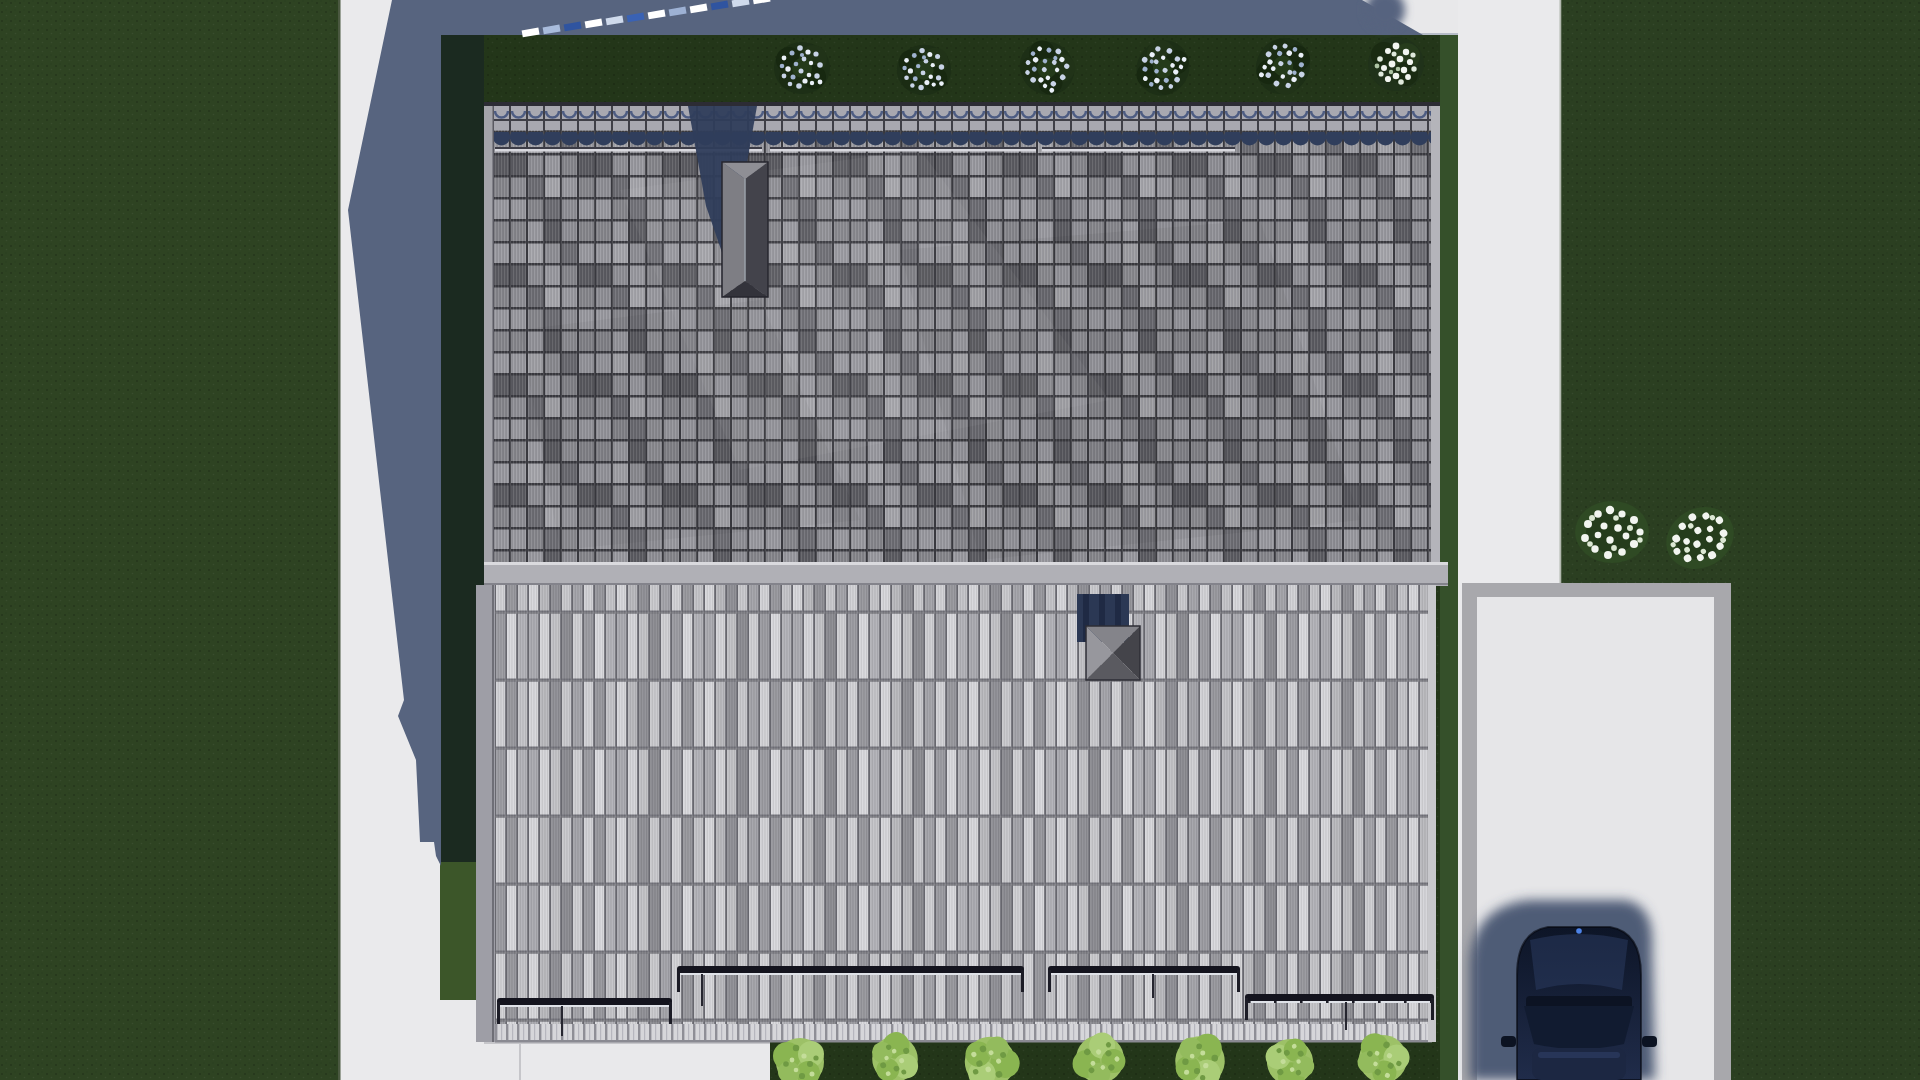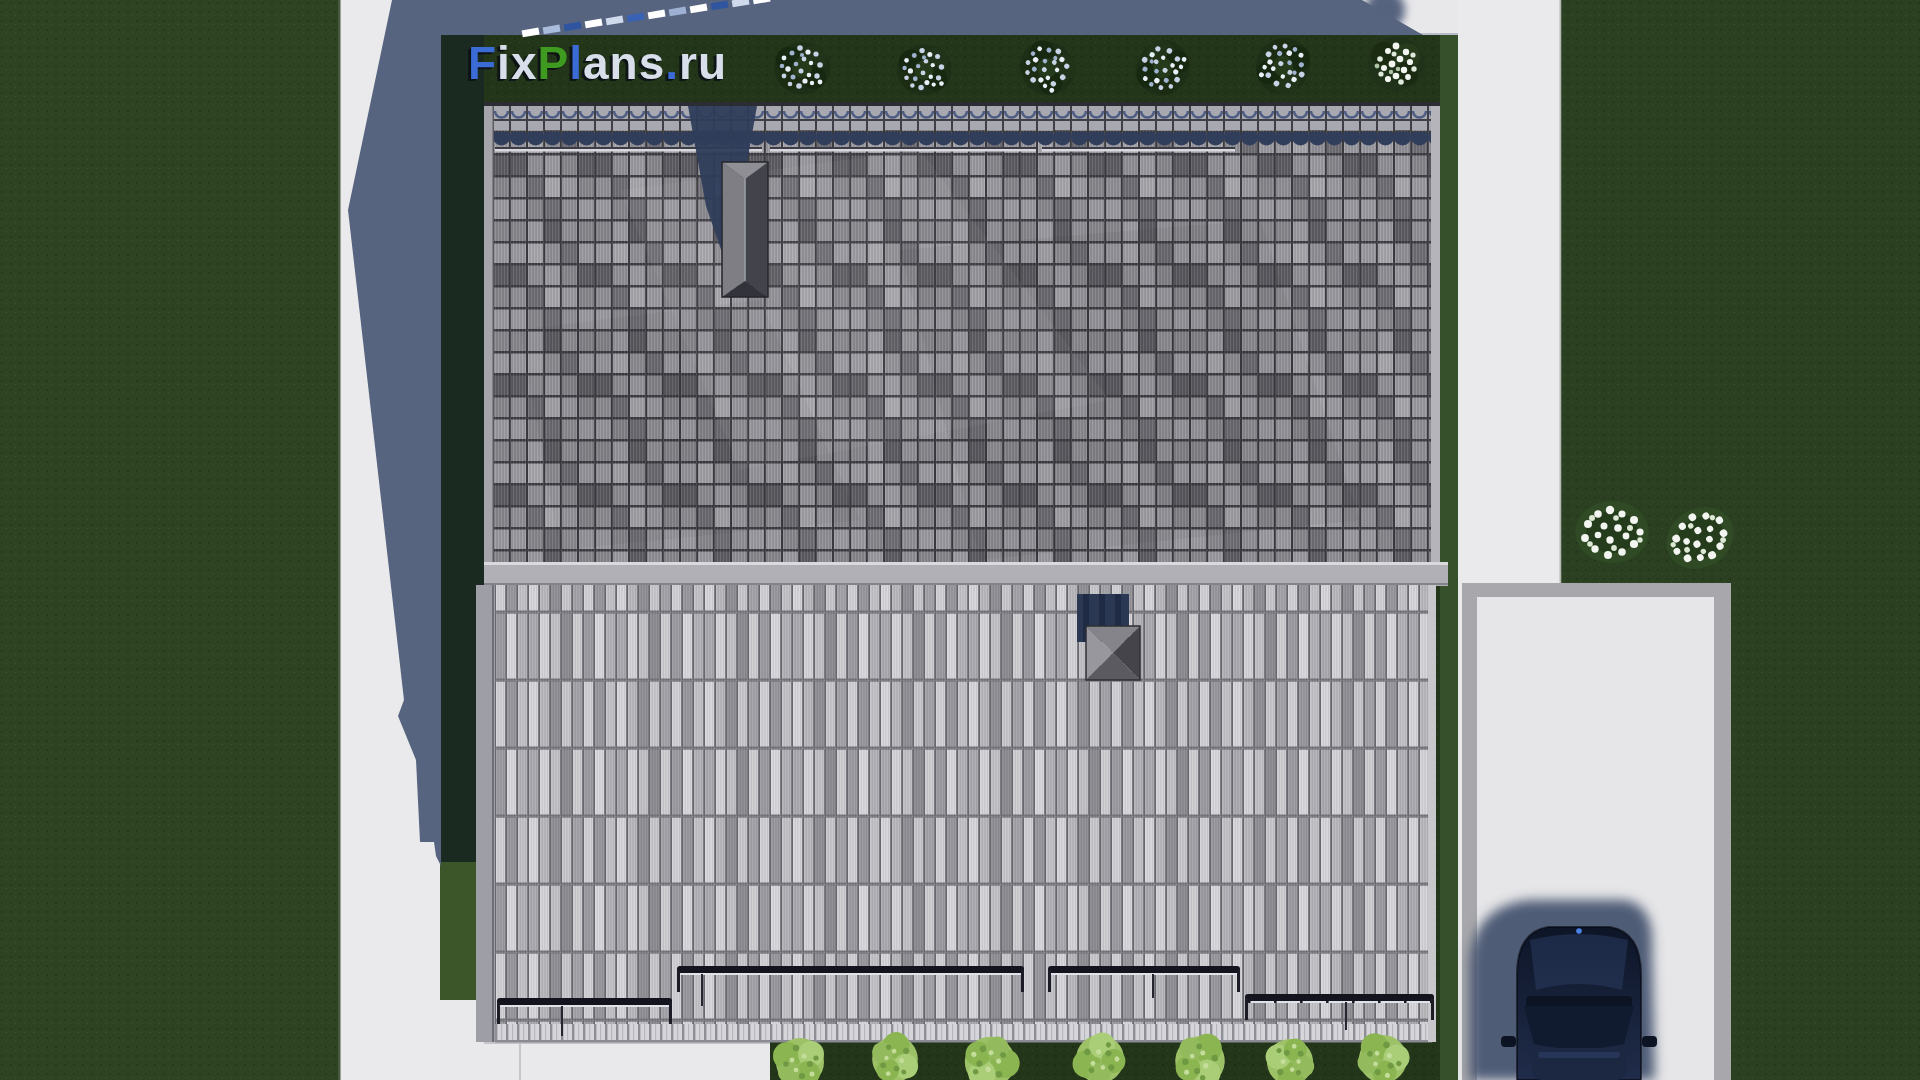--- a/index.html
+++ b/index.html
@@ -421,16 +421,13 @@
   <rect x="1526" y="996" width="106" height="14" rx="4" fill="#0a101e" fill-opacity="0.8"></rect>
   <path d="M1524,1006 L1634,1006 L1624,1044 Q1579,1054 1534,1044 Z" fill="#111b30"></path>
   <rect x="1532" y="1048" width="94" height="32" rx="9" fill="#1c2742"></rect>
   <rect x="1538" y="1052" width="82" height="6" rx="3" fill="#2c3c62" fill-opacity="0.7"></rect>
   <rect x="1501" y="1036" width="15" height="11" rx="4" fill="#0c1322"></rect>
   <rect x="1642" y="1036" width="15" height="11" rx="4" fill="#0c1322"></rect>
   <circle cx="1579" cy="931" r="2.8" fill="#4d83e8"></circle>
 </g>
 </svg>
 
-<div class="logo">
-  <span class="c-blue">F</span><span class="c-light">ix</span><span class="c-green">P</span><span class="c-blue">l</span><span class="c-light">ans</span><span class="c-blue">.</span><span class="c-light">ru</span>
 </div>
-</div>
 
 </body></html>

